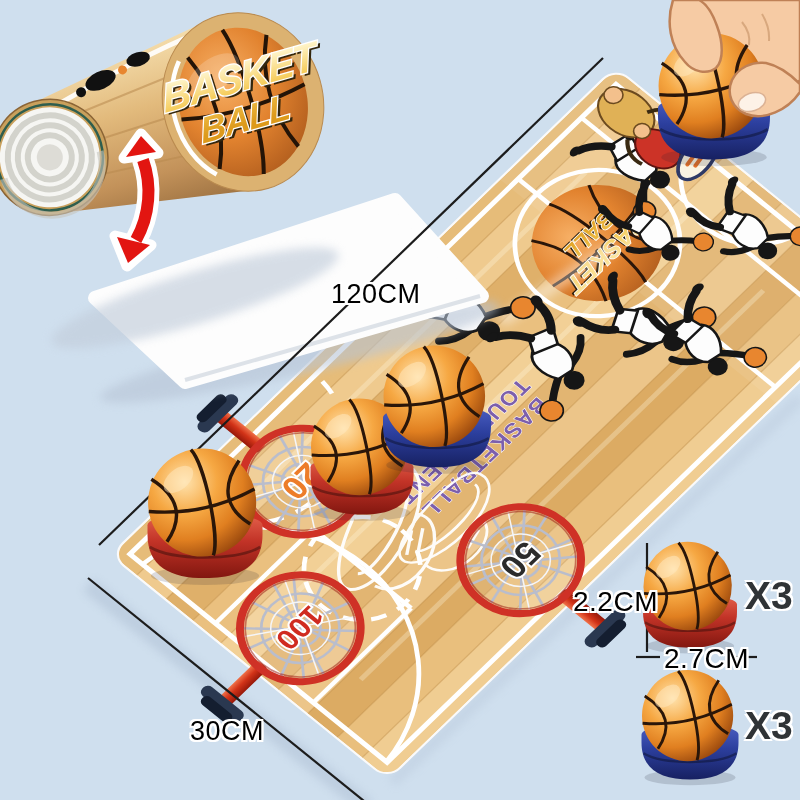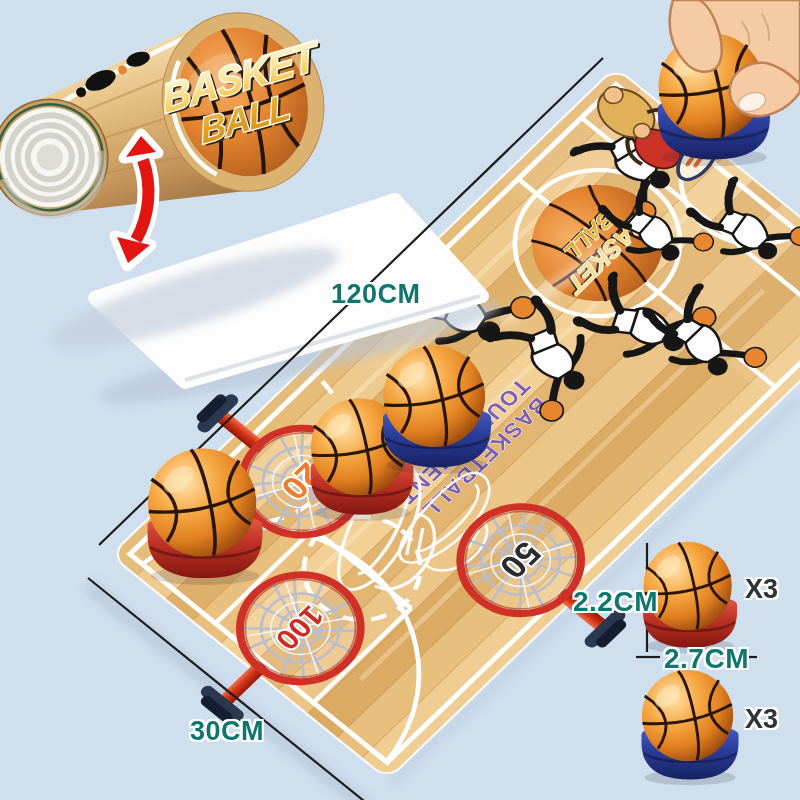--- a/index.html
+++ b/index.html
@@ -1,21 +1,21 @@
 <!DOCTYPE html>
 <html><head>
 <meta charset="utf-8">
 <style>
   html,body{margin:0;padding:0;}
   .scene{position:relative;width:800px;height:800px;overflow:hidden;background:#cfdfee;font-family:"Liberation Sans",sans-serif;}
   .scene svg{position:absolute;left:0;top:0;overflow:visible;}
   .court-svg{width:700px;height:355px;transform-origin:0 0;transform:matrix(0.719,-0.695,0.777,0.629,112,555);}
-  .dim{position:absolute;font-weight:700;color:#0f766e;letter-spacing:.5px;
+  .dim{position:absolute;font-weight:400;color:#000000;letter-spacing:.5px;
        text-shadow:-2px -2px 0 #fff,2px -2px 0 #fff,-2px 2px 0 #fff,2px 2px 0 #fff,0 -2px 0 #fff,0 2px 0 #fff,-2px 0 0 #fff,2px 0 0 #fff;}
-  .lg{font-size:27px;} .md{font-size:28px;} .qty{position:absolute;font-weight:700;font-size:27px;color:#2f3336;
+  .lg{font-size:27px;} .md{font-size:28px;} .qty{position:absolute;font-weight:700;font-size:39px;color:#2f3336;
        text-shadow:-2px -2px 0 #fff,2px -2px 0 #fff,-2px 2px 0 #fff,2px 2px 0 #fff;}
   text{font-family:"Liberation Sans",sans-serif;}
   .rlogo{font-size:40px;font-weight:700;font-style:italic;fill:url(#gGold);stroke:#fff;stroke-width:2.5px;paint-order:stroke;letter-spacing:-1px;}
   .rlogo2{font-size:36px;}
   .rshadow{font-size:40px;font-weight:700;font-style:italic;fill:#33260d;letter-spacing:-1px;}
   .rshadow2{font-size:36px;}
   .clogo{font-size:25px;font-weight:700;font-style:italic;fill:url(#gGold);stroke:#fff;stroke-width:1.6px;paint-order:stroke;letter-spacing:-.5px;}
   .clogo2{font-size:23px;}
   .cshadow{font-size:25px;font-weight:700;font-style:italic;fill:#2a1c08;letter-spacing:-.5px;}
   .cshadow2{font-size:23px;}

